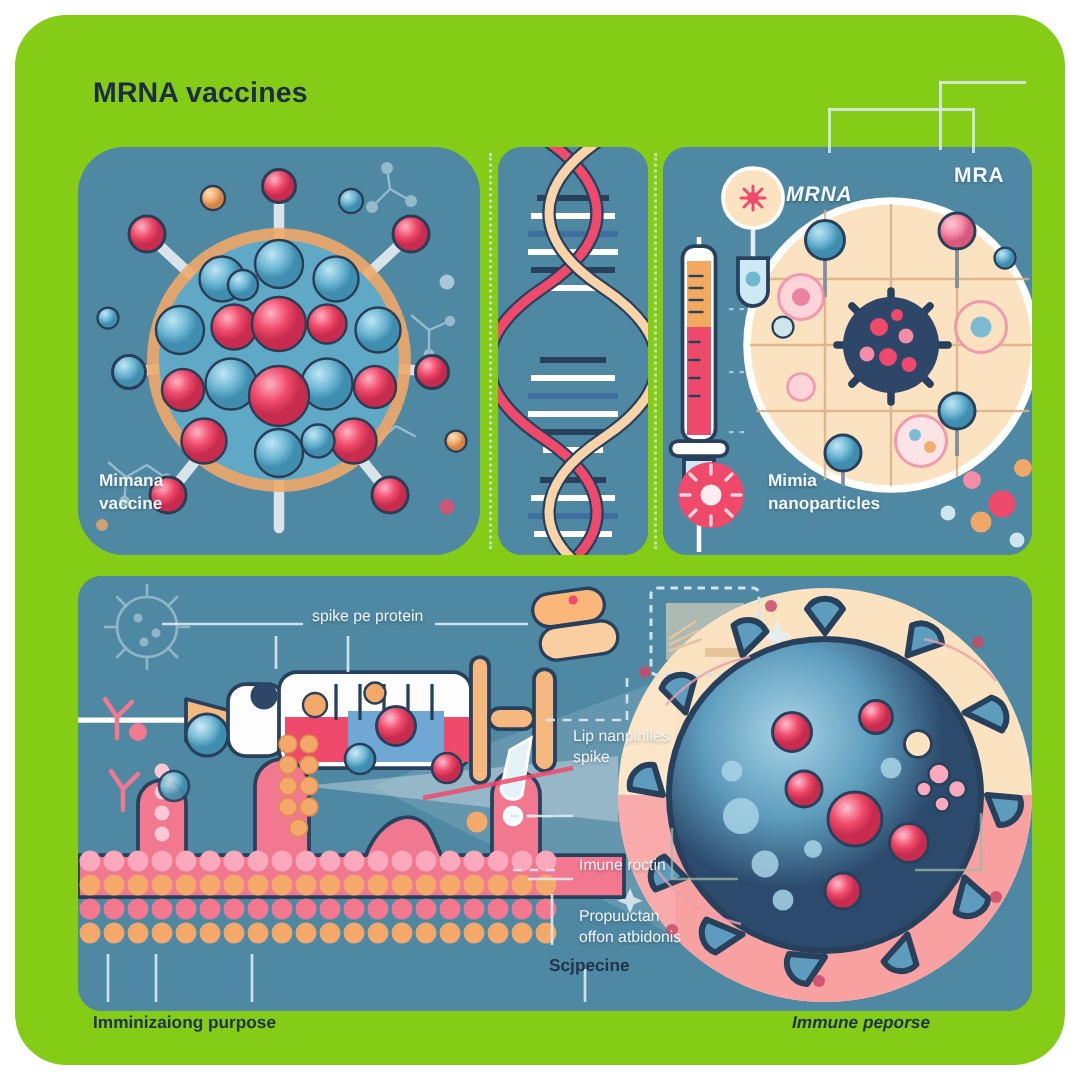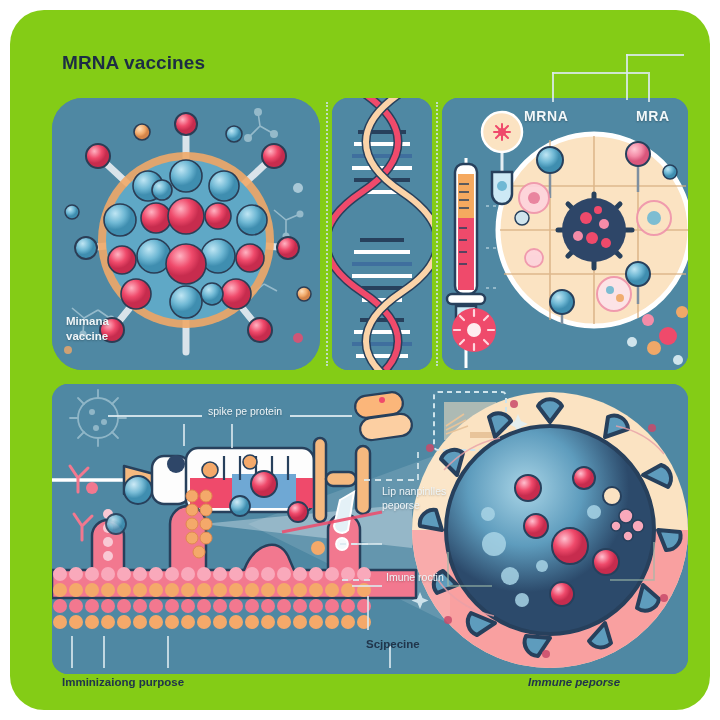--- a/index.html
+++ b/index.html
@@ -300,22 +300,26 @@
       <circle cx="190" cy="244" r="5" fill="#cfe4ec"></circle>
       <circle cx="236" cy="262" r="5" fill="#cfe4ec"></circle>
 
       <g stroke="#cfe4ec" stroke-width="1.5" stroke-dasharray="3 4" opacity=".7">
         <line x1="44" y1="108" x2="58" y2="108"></line>
         <line x1="44" y1="150" x2="58" y2="150"></line>
         <line x1="44" y1="190" x2="58" y2="190"></line>
       </g>
     </svg>
 
-    <div class="big-label" style="left:82px; top:10px;">MRNA</div>
+    <div class="big-label" style="left:82px; top:23px;font-style:italic;">MRNA</div>
     <div class="big-label" style="left:194px; top:10px;">MRA</div>
+    <div class="panel-label" style="left:70px; top:216px;">
+      <span>Mimia</span><br>
+      <span>nanoparticles</span>
+    </div>
   </div>
 
   <div class="leader v" style="left:542px; top:62px; height:30px;"></div>
   <div class="leader h" style="left:542px; top:62px; width:96px;"></div>
   <div class="leader v" style="left:638px; top:62px; height:30px;"></div>
   <div class="leader v" style="left:616px; top:44px; height:46px;"></div>
   <div class="leader h" style="left:616px; top:44px; width:58px;"></div>
 
   <div class="dotline-v" style="left:316px; top:92px; height:264px;"></div>
   <div class="dotline-v" style="left:426px; top:92px; height:264px;"></div>
@@ -618,22 +622,26 @@
         <line x1="52" y1="252" x2="52" y2="284"></line>
         <line x1="116" y1="252" x2="116" y2="284"></line>
         <line x1="338" y1="262" x2="338" y2="284"></line>
       </g>
     </svg>
 
     <div class="lead-label" style="left:156px; top:20px;">spike pe protein</div>
     <div class="lead-label" style="left:330px; top:100px;">
       <span>Lip nanpinlles</span><br>
       <span></span>
-      <span>peporse</span>
+      <span>spike</span>
     </div>
     <div class="lead-label" style="left:334px; top:186px;">Imune roctin</div>
+    <div class="lead-label" style="left:334px; top:220px;">
+      <span>Propuuctan</span><br>
+      <span>offon atbidonis</span>
+    </div>
   </div>
 
   <div class="footer-label" style="left:52px; top:666px;">Imminizaiong purpose</div>
   <div class="footer-label" style="left:356px; top:628px;">Scjpecine</div>
   <div class="footer-label" style="left:518px; top:666px;font-style:italic;">Immune peporse</div>
 
 </div>
 
 </body></html>

